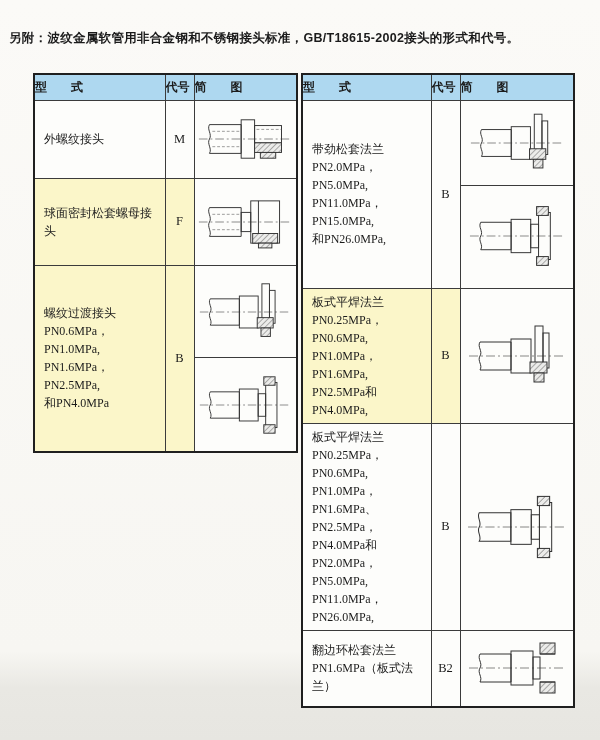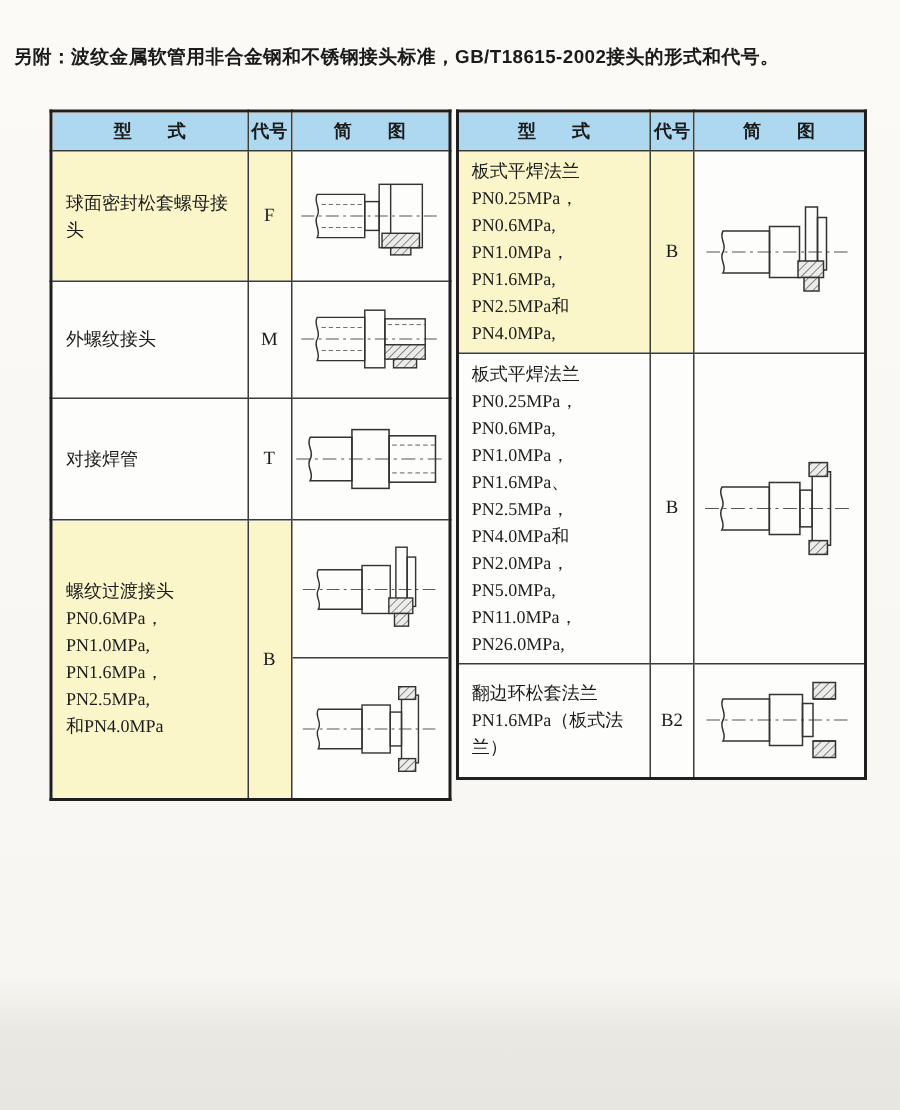--- a/index.html
+++ b/index.html
@@ -15,21 +15,21 @@
     padding:14px 6px 0 9px;
     font-family:"Liberation Sans","DejaVu Sans",sans-serif;
     font-weight:700;font-size:12.5px;letter-spacing:0.3px;
   }
   .tables{display:flex;align-items:flex-start;margin:26px 0 0 33px;}
   table.tbl{border-collapse:collapse;table-layout:fixed;border:2px solid #1f1f1f;background:#fdfdfb;}
   table.tbl.right{margin-left:3px;}
   .tbl th,.tbl td{border:1px solid #3b3b3b;padding:0;overflow:hidden;}
   .tbl th{
     background:#aed8f0;
-    font-size:12px;font-weight:700;text-align:center;
+    font-size:12px;font-weight:700;text-align:left;
   }
   tr.hdr{height:26px;}
   td.type{vertical-align:middle;}
   .type-text{
     white-space:pre-line;
     font-size:12px;line-height:1.5;
     padding:4px 4px 4px 9px;
   }
   td.code{text-align:center;vertical-align:middle;font-size:12.5px;}
   td.diag{text-align:center;vertical-align:middle;background:#fdfdfb;}
@@ -154,50 +154,39 @@
           <col style="width:131px">
           <col style="width:29px">
           <col style="width:103px">
         </colgroup>
       <tbody>
           <tr class="hdr">
         <th>型　　式</th>
         <th>代号</th>
         <th>简　　图</th>
       </tr>
+      <tr style="height:78px">
+        <td class="type">
+              <div class="type-text">外螺纹接头</div>
+            </td>
+        <td class="code">M</td>
+        <td class="diag">
+          <svg class="fit" width="96" height="62" viewBox="0 0 100 64">
+                <use href="#fit-m"></use>
+              </svg>
+        </td>
+      </tr>
       <tr style="height:87px">
         <td class="type yellow">
               <div class="type-text">球面密封松套螺母接头</div>
             </td>
         <td class="code yellow">F</td>
         <td class="diag">
           <svg class="fit" width="96" height="68" viewBox="0 0 100 64">
                 <use href="#fit-f"></use>
-              </svg>
-        </td>
-      </tr>
-      <tr style="height:78px">
-        <td class="type">
-              <div class="type-text">外螺纹接头</div>
-            </td>
-        <td class="code">M</td>
-        <td class="diag">
-          <svg class="fit" width="96" height="62" viewBox="0 0 100 64">
-                <use href="#fit-m"></use>
-              </svg>
-        </td>
-      </tr>
-      <tr style="height:81px">
-        <td class="type">
-              <div class="type-text">对接焊管</div>
-            </td>
-        <td class="code">T</td>
-        <td class="diag">
-          <svg class="fit" width="104" height="66" viewBox="0 0 100 64">
-                <use href="#fit-t"></use>
               </svg>
         </td>
       </tr>
       <tr style="height:187px">
         <td class="type yellow">
               <div class="type-text">螺纹过渡接头
 PN0.6MPa，PN1.0MPa,
 PN1.6MPa，PN2.5MPa,
 和PN4.0MPa</div>
             </td>
@@ -225,20 +214,43 @@
           <col style="width:129px">
           <col style="width:29px">
           <col style="width:114px">
         </colgroup>
       <tbody>
           <tr class="hdr">
         <th>型　　式</th>
         <th>代号</th>
         <th>简　　图</th>
       </tr>
+      <tr style="height:188px">
+        <td class="type">
+              <div class="type-text">带劲松套法兰
+PN2.0MPa，PN5.0MPa,
+PN11.0MPa，PN15.0MPa,
+和PN26.0MPa,</div>
+            </td>
+        <td class="code">B</td>
+        <td class="diag">
+          <div class="stack stack-r">
+            <div class="half h1">
+              <svg class="fit" width="96" height="76" viewBox="0 0 100 64">
+                    <use href="#fit-fla"></use>
+                  </svg>
+            </div>
+            <div class="half h2 divided">
+              <svg class="fit" width="98" height="90" viewBox="0 0 100 64">
+                    <use href="#fit-flb"></use>
+                  </svg>
+            </div>
+          </div>
+        </td>
+      </tr>
       <tr style="height:113px">
         <td class="type yellow">
               <div class="type-text">板式平焊法兰
 PN0.25MPa，PN0.6MPa,
 PN1.0MPa，PN1.6MPa,
 PN2.5MPa和PN4.0MPa,</div>
             </td>
         <td class="code yellow">B</td>
         <td class="diag">
           <svg class="fit" width="100" height="78" viewBox="0 0 100 64">

